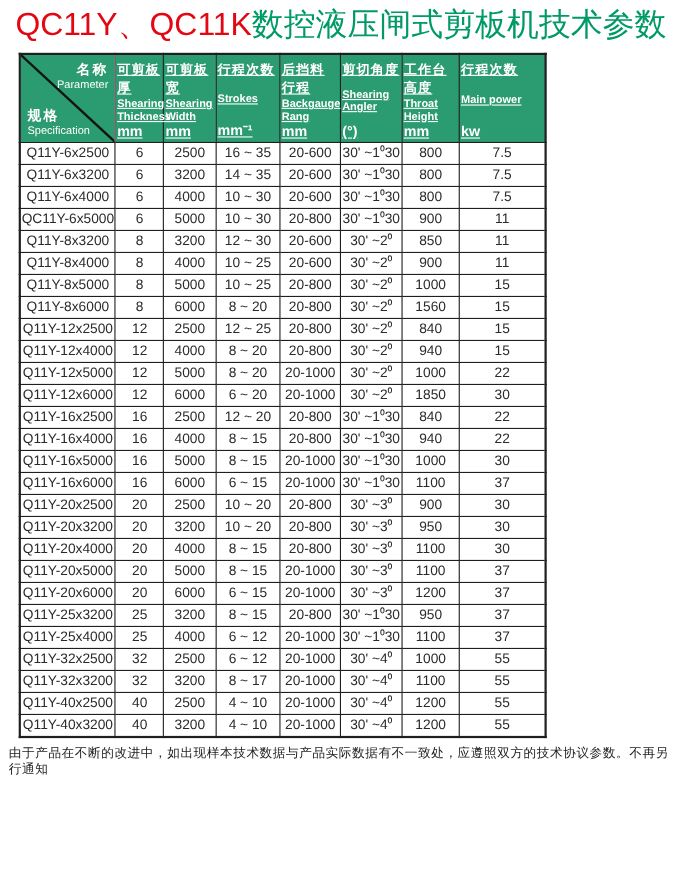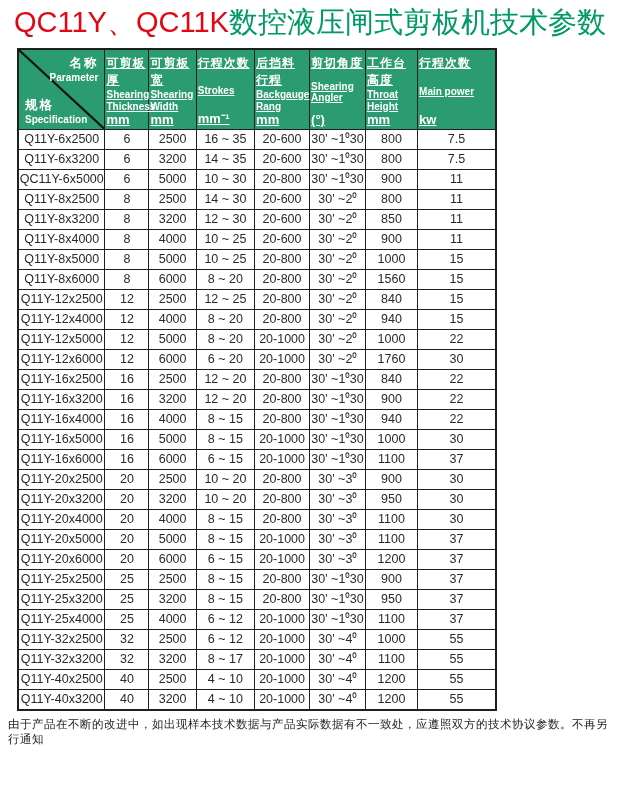--- a/index.html
+++ b/index.html
@@ -43,21 +43,21 @@
   }
   .hcn   { font-size:12px; letter-spacing:1px; }
   .hen   { font-size:10px; line-height:1.15; font-weight:bold; }
   .hunit { font-size:13px; font-weight:bold; }
 
   th.corner { position:relative; }
   th.corner svg.diag { position:absolute; left:0; top:0; width:100%; height:100%; }
   .corner-top    { position:absolute; top:5px; right:6px; text-align:right; }
   .corner-bottom { position:absolute; left:6px; bottom:4px; text-align:left; }
   .corner-cn { font-size:12.5px; letter-spacing:2px; }
-  .corner-en { font-size:10px; font-weight:bold;text-align:center; }
+  .corner-en { font-size:10px; font-weight:normal;text-align:center; }
 
   tbody td {
     height:19px; font-size:12.5px; color:var(--body-text);
     text-align:center; line-height:1; white-space:nowrap;
   }
 
   .footer { margin:6px 8px 0 8px; }
   .f-cn { font-size:11.5px; color:#222222; letter-spacing:0.5px; }
 </style>
 </head>
@@ -159,40 +159,40 @@
           <td>Q11Y-6x3200</td>
           <td>6</td>
           <td>3200</td>
           <td>14 ~ 35</td>
           <td>20-600</td>
           <td>30' ~1⁰30</td>
           <td>800</td>
           <td>7.5</td>
         </tr>
         <tr>
+          <td>Q11Y-6x4000</td>
+          <td>6</td>
+          <td>4000</td>
+          <td>10 ~ 30</td>
+          <td>20-600</td>
+          <td>30' ~1⁰30</td>
+          <td>800</td>
+          <td>7.5</td>
+        </tr>
+        <tr>
           <td>QC11Y-6x5000</td>
           <td>6</td>
           <td>5000</td>
           <td>10 ~ 30</td>
           <td>20-800</td>
           <td>30' ~1⁰30</td>
           <td>900</td>
           <td>11</td>
         </tr>
         <tr>
-          <td>Q11Y-8x2500</td>
-          <td>8</td>
-          <td>2500</td>
-          <td>14 ~ 30</td>
-          <td>20-600</td>
-          <td>30' ~2⁰</td>
-          <td>800</td>
-          <td>11</td>
-        </tr>
-        <tr>
           <td>Q11Y-8x3200</td>
           <td>8</td>
           <td>3200</td>
           <td>12 ~ 30</td>
           <td>20-600</td>
           <td>30' ~2⁰</td>
           <td>850</td>
           <td>11</td>
         </tr>
         <tr>
@@ -255,41 +255,31 @@
           <td>1000</td>
           <td>22</td>
         </tr>
         <tr>
           <td>Q11Y-12x6000</td>
           <td>12</td>
           <td>6000</td>
           <td>6 ~ 20</td>
           <td>20-1000</td>
           <td>30' ~2⁰</td>
-          <td>1760</td>
+          <td>1850</td>
           <td>30</td>
         </tr>
         <tr>
           <td>Q11Y-16x2500</td>
           <td>16</td>
           <td>2500</td>
           <td>12 ~ 20</td>
           <td>20-800</td>
           <td>30' ~1⁰30</td>
           <td>840</td>
-          <td>22</td>
-        </tr>
-        <tr>
-          <td>Q11Y-16x3200</td>
-          <td>16</td>
-          <td>3200</td>
-          <td>12 ~ 20</td>
-          <td>20-800</td>
-          <td>30' ~1⁰30</td>
-          <td>900</td>
           <td>22</td>
         </tr>
         <tr>
           <td>Q11Y-16x4000</td>
           <td>16</td>
           <td>4000</td>
           <td>8 ~ 15</td>
           <td>20-800</td>
           <td>30' ~1⁰30</td>
           <td>940</td>
@@ -359,30 +349,20 @@
           <td>Q11Y-20x6000</td>
           <td>20</td>
           <td>6000</td>
           <td>6 ~ 15</td>
           <td>20-1000</td>
           <td>30' ~3⁰</td>
           <td>1200</td>
           <td>37</td>
         </tr>
         <tr>
-          <td>Q11Y-25x2500</td>
-          <td>25</td>
-          <td>2500</td>
-          <td>8 ~ 15</td>
-          <td>20-800</td>
-          <td>30' ~1⁰30</td>
-          <td>900</td>
-          <td>37</td>
-        </tr>
-        <tr>
           <td>Q11Y-25x3200</td>
           <td>25</td>
           <td>3200</td>
           <td>8 ~ 15</td>
           <td>20-800</td>
           <td>30' ~1⁰30</td>
           <td>950</td>
           <td>37</td>
         </tr>
         <tr>

